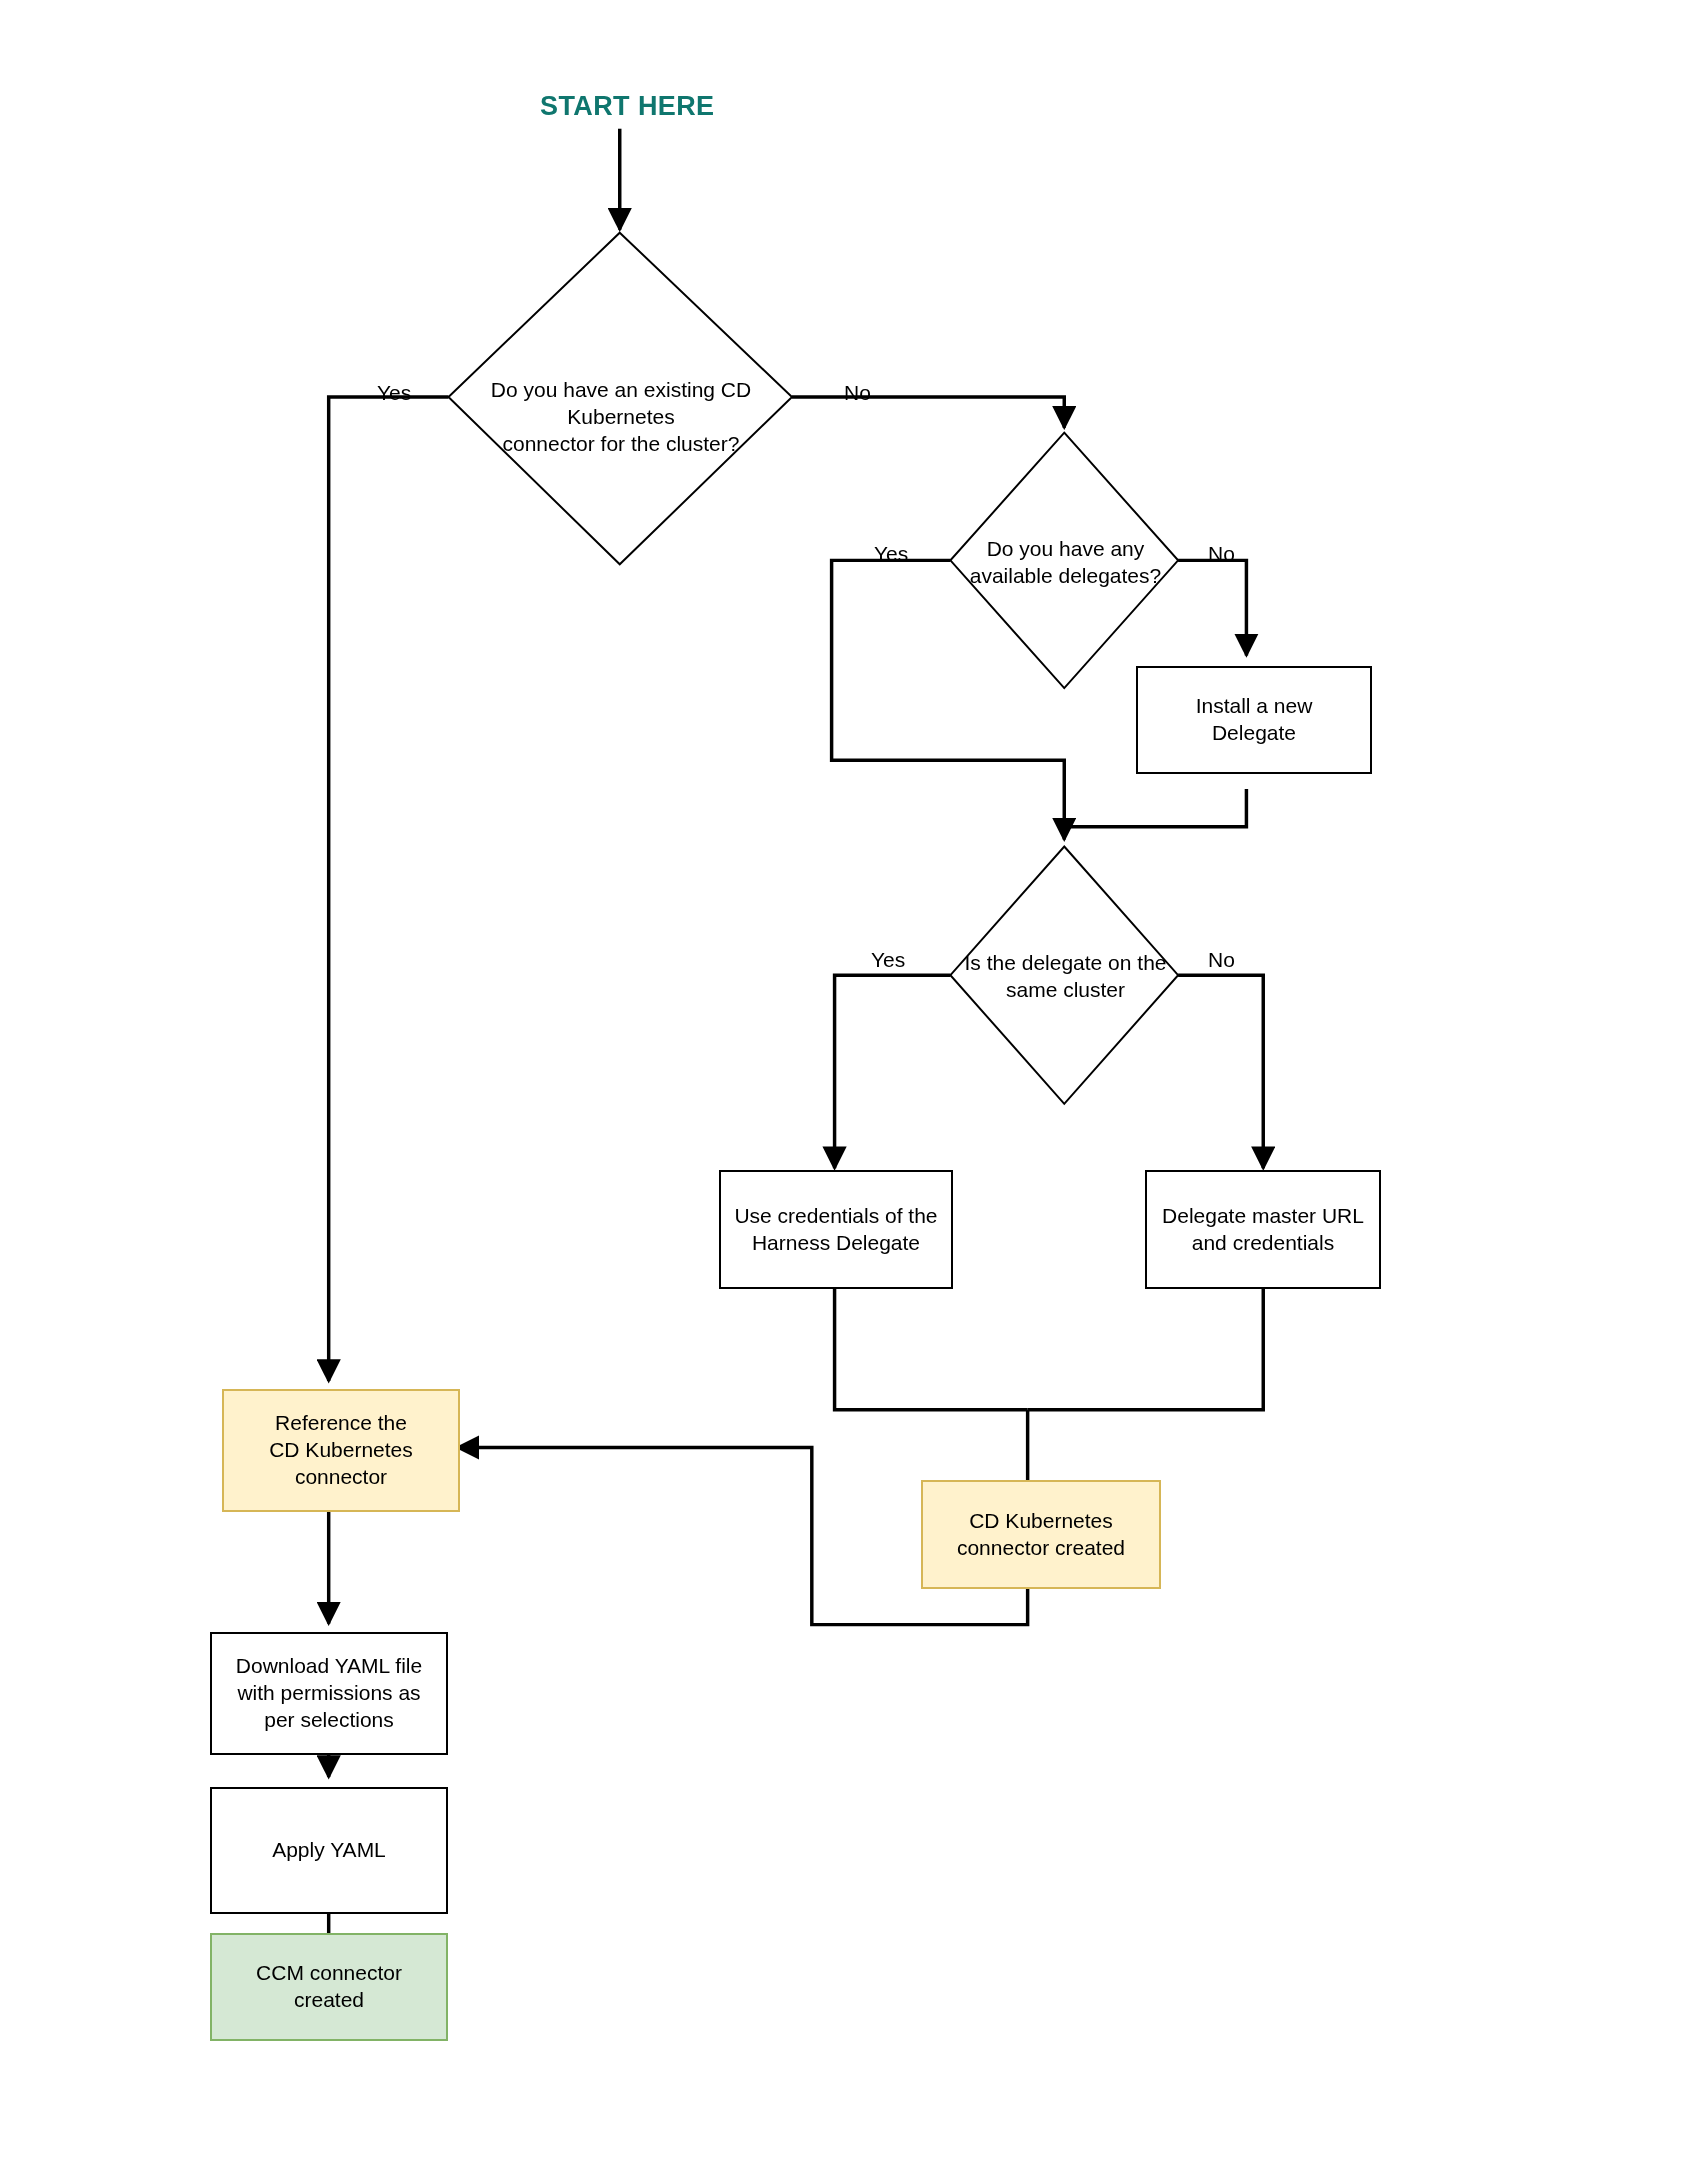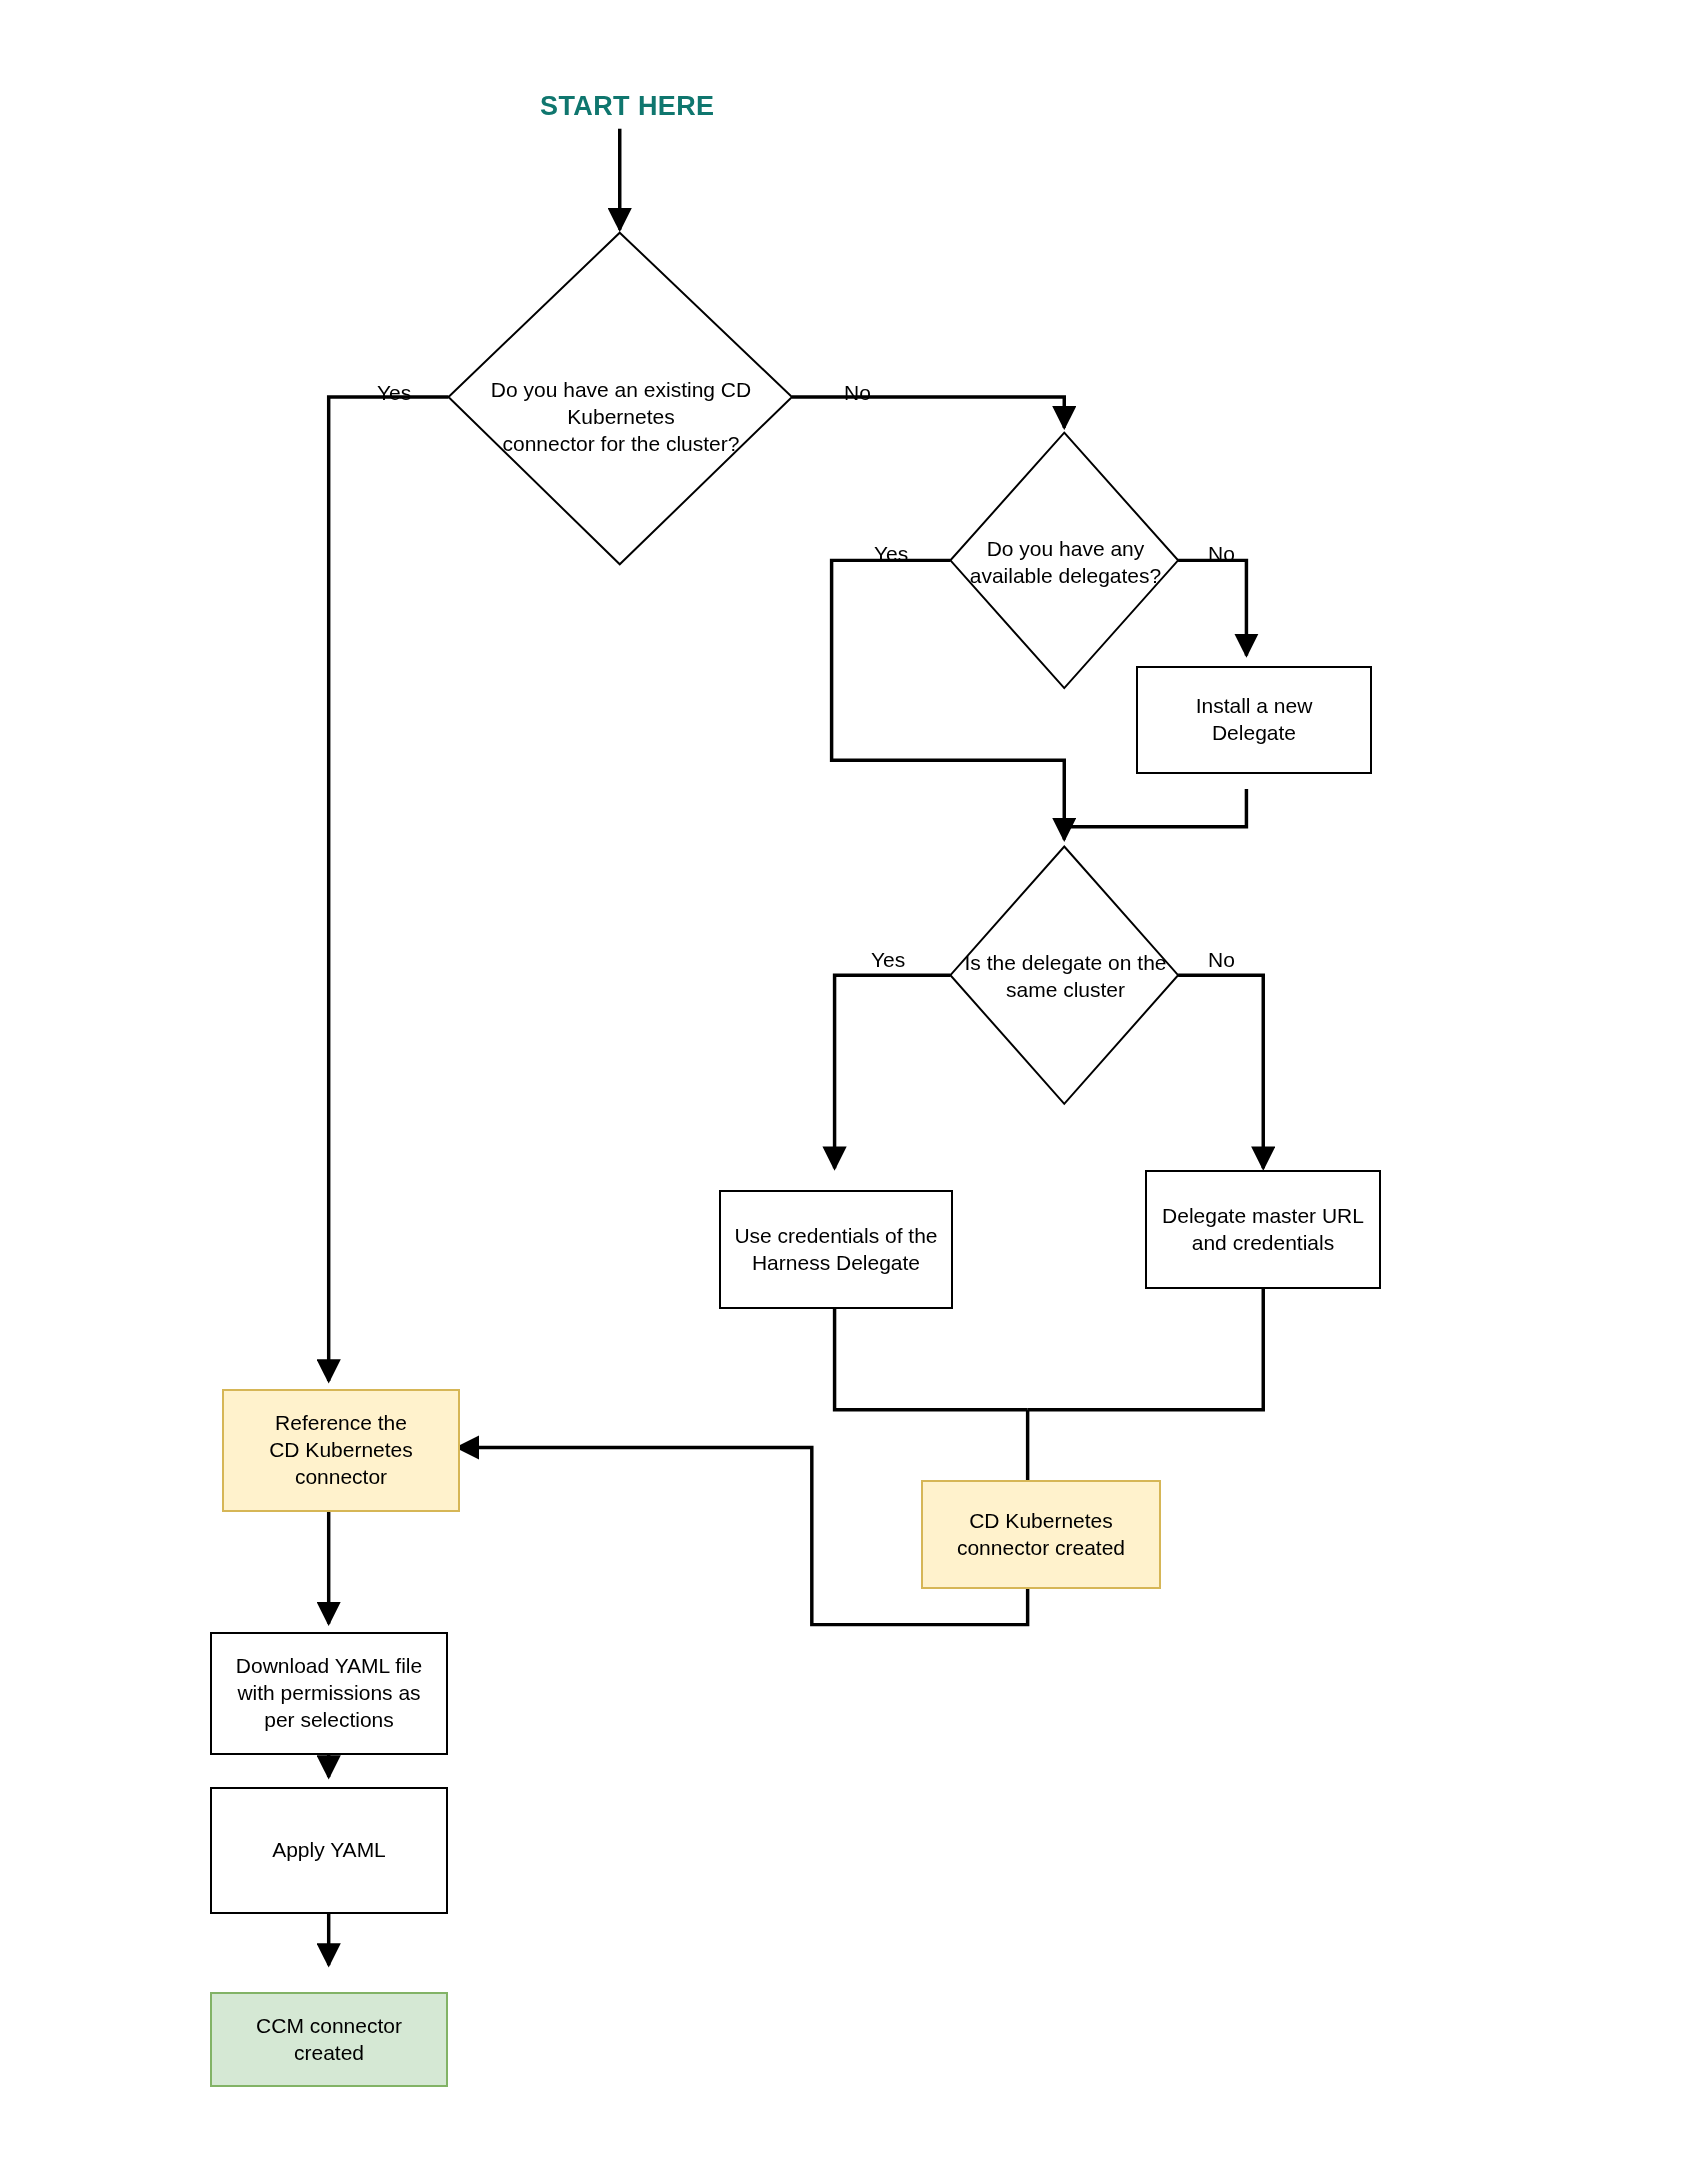--- a/index.html
+++ b/index.html
@@ -174,40 +174,40 @@
 
   <div class="diamond-label" style="left:933px; top:534px; width:265px; height:57px;">Do you have any
 available delegates?</div>
 
   <div class="diamond-label" style="left:933px; top:948px; width:265px; height:57px;">Is the delegate on the
 same cluster</div>
 
   <div class="node rect" style="left:1129px; top:666px; width:236px; height:108px;margin-left:7px;">Install a new
 Delegate</div>
 
-  <div class="node rect" style="left:719px; top:1170px; width:234px; height:119px;margin-top:20px;">Use credentials of the
+  <div class="node rect" style="left:719px; top:1170px; width:234px; height:119px;">Use credentials of the
 Harness Delegate</div>
 
   <div class="node rect" style="left:1145px; top:1170px; width:236px; height:119px;">Delegate master URL
 and credentials</div>
 
   <div class="node rect-orange" style="left:210px; top:1389px; width:238px; height:123px;">Reference the
 CD Kubernetes
 connector</div>
 
   <div class="node rect-orange" style="left:909px; top:1480px; width:240px; height:109px;">CD Kubernetes
 connector created</div>
 
   <div class="node rect" style="left:210px; top:1632px; width:238px; height:123px;">Download YAML file
 with permissions as
 per selections</div>
 
   <div class="node rect" style="left:210px; top:1787px; width:238px; height:127px;">Apply YAML</div>
 
-  <div class="node rect-green" style="left:210px; top:1992px; width:238px; height:95px;">CCM connector
+  <div class="node rect-green" style="left:210px; top:1933px; width:238px; height:108px;">CCM connector
 created</div>
 
   <div class="edge-label" style="left:377px; top:382px;">Yes</div>
 
   <div class="edge-label" style="left:844px; top:382px;">No</div>
 
   <div class="edge-label" style="left:874px; top:543px;">Yes</div>
 
   <div class="edge-label" style="left:1208px; top:543px;">No</div>
 

